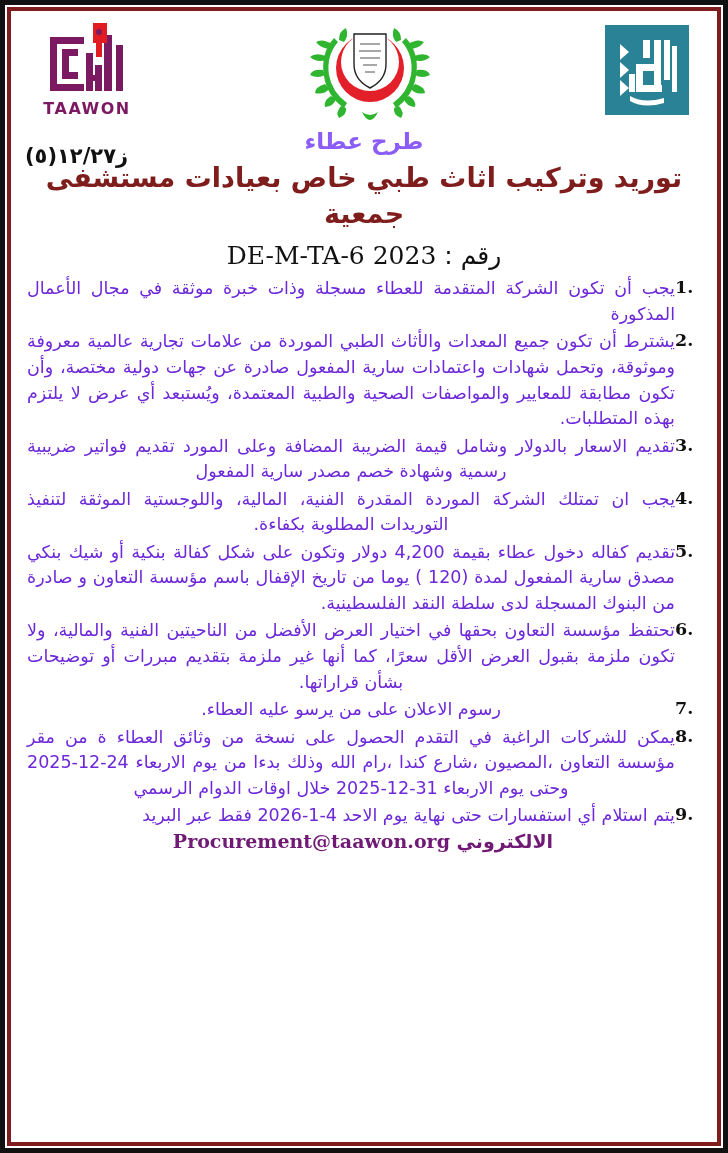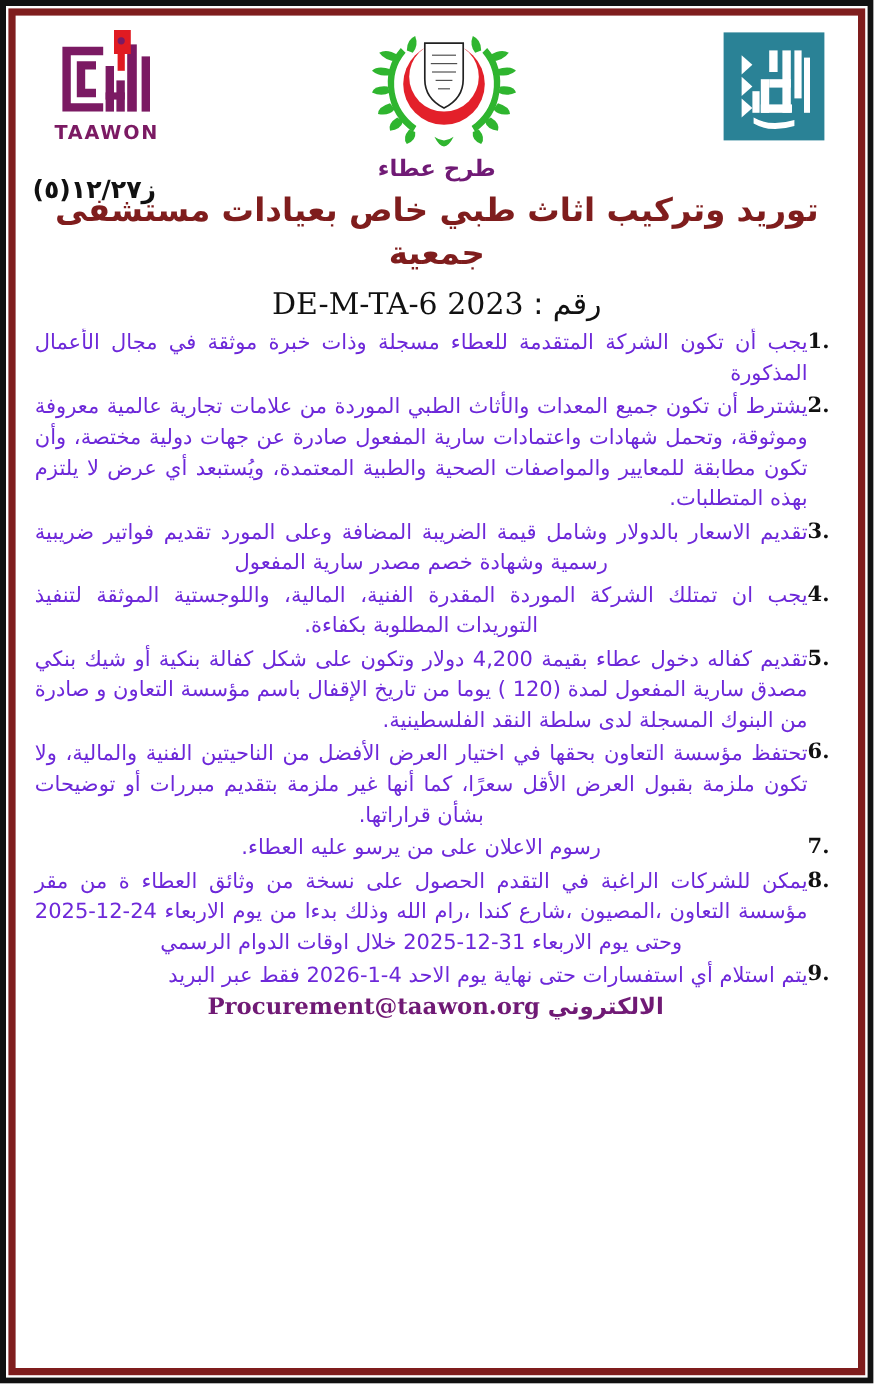--- a/index.html
+++ b/index.html
@@ -27,21 +27,21 @@
     box-sizing: border-box;
     width: 100%;
     height: 100%;
     background: #ffffff;
     padding: 2px;
   }
   .frame-inner {
     box-sizing: border-box;
     width: 100%;
     height: 100%;
-    border: 6px solid #7f1d1d;
+    border: 4px solid #7f1d1d;
     background: #ffffff;
     padding: 3px 6px 4px 6px;
     display: flex;
     flex-direction: column;
   }
 
   
   .logo-strip {
     display: flex;
     align-items: center;
@@ -100,23 +100,23 @@
     left: 8px;
     top: 20px;
     font-size: 21px;
     font-weight: bold;
     color: #111;
     font-family: "DejaVu Sans", sans-serif;
     direction: rtl;
   }
   .kicker {
     text-align: center;
-    font-size: 19px;
-    font-weight: bold;
-    color: #701a75;
+    font-size: 23px;
+    font-weight: bold;
+    color: #8b5cf6;
     margin: 4px 0 6px 0;
     letter-spacing: 0px;
   }
   .main-title {
     text-align: center;
     font-size: 27px;
     font-weight: bold;
     color: #7f1d1d;
     line-height: 1.34;
     margin: 0 4px;

